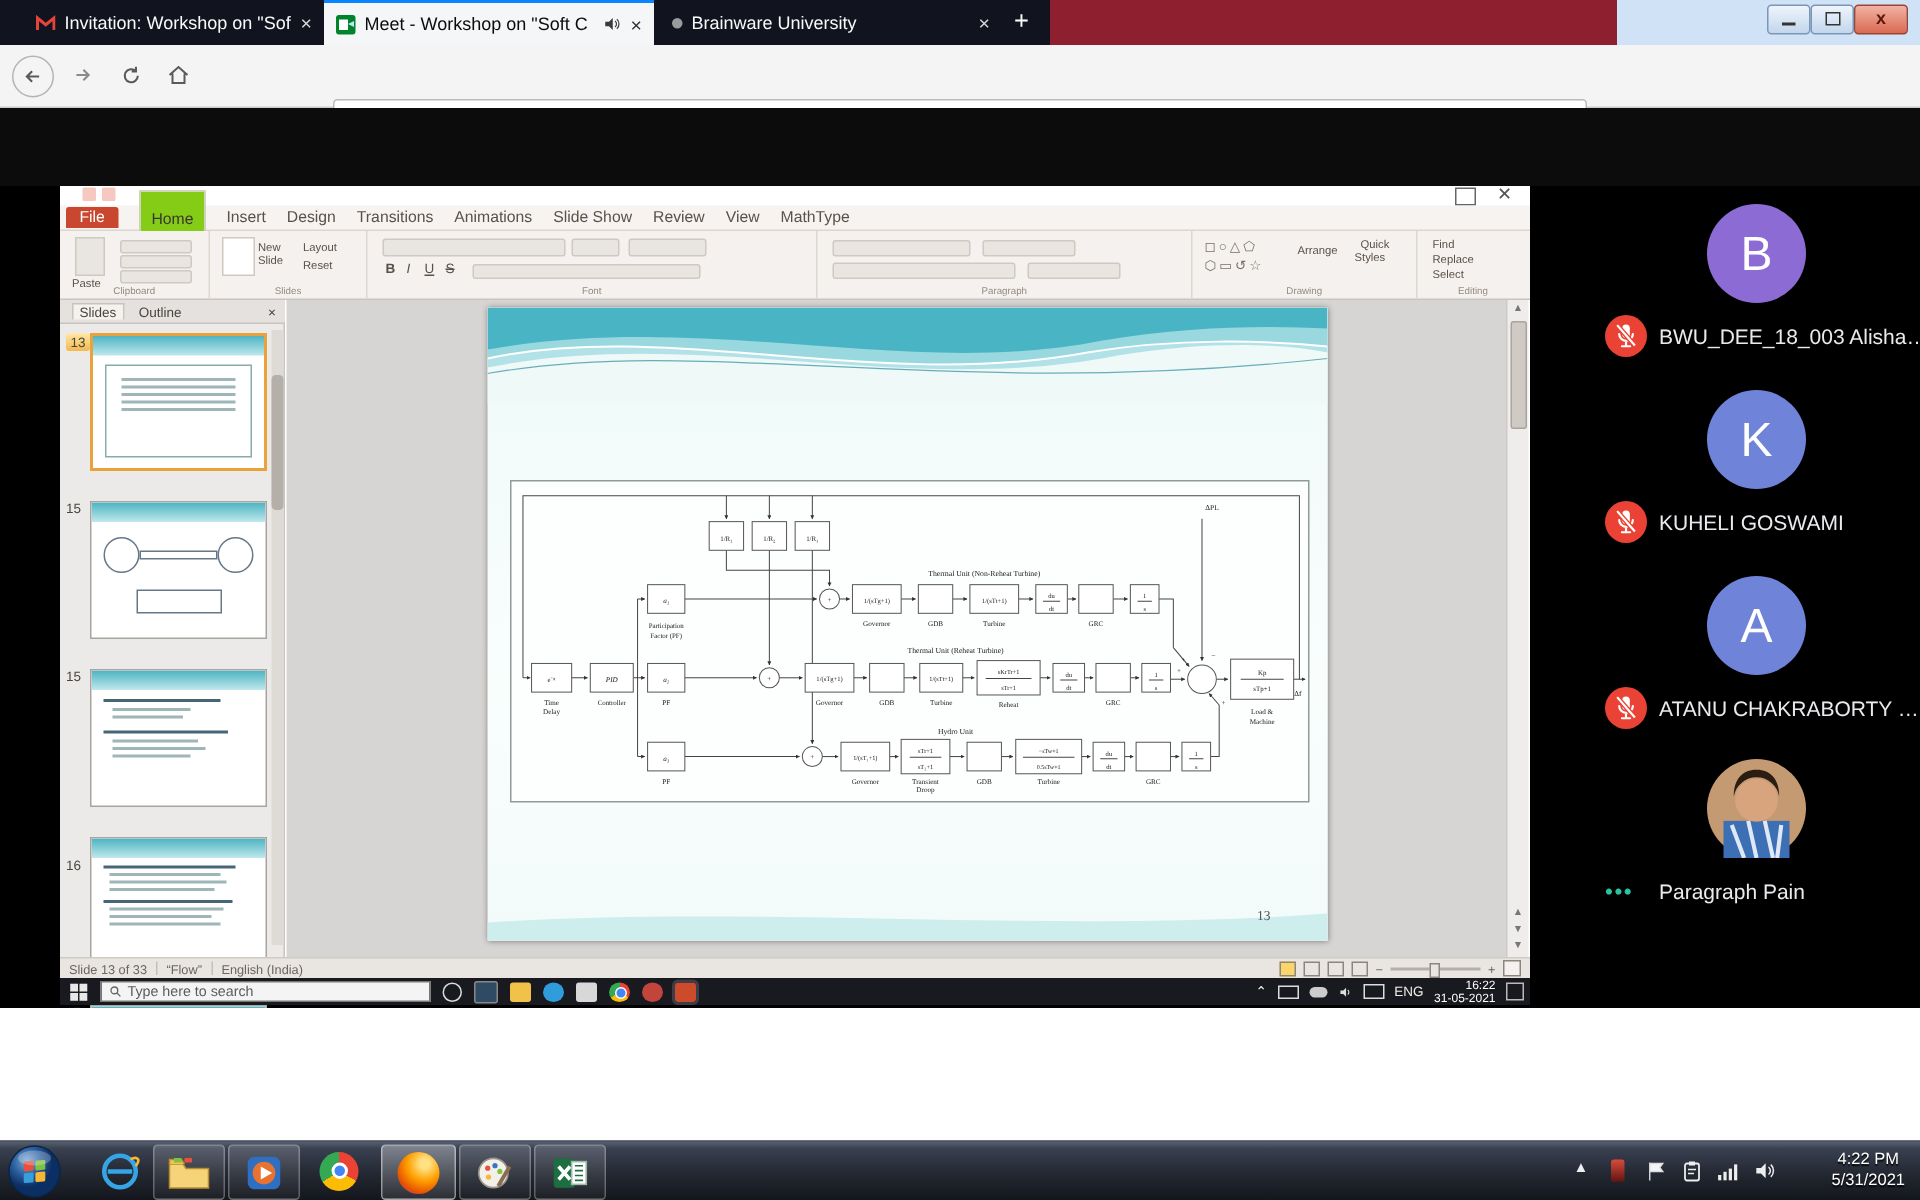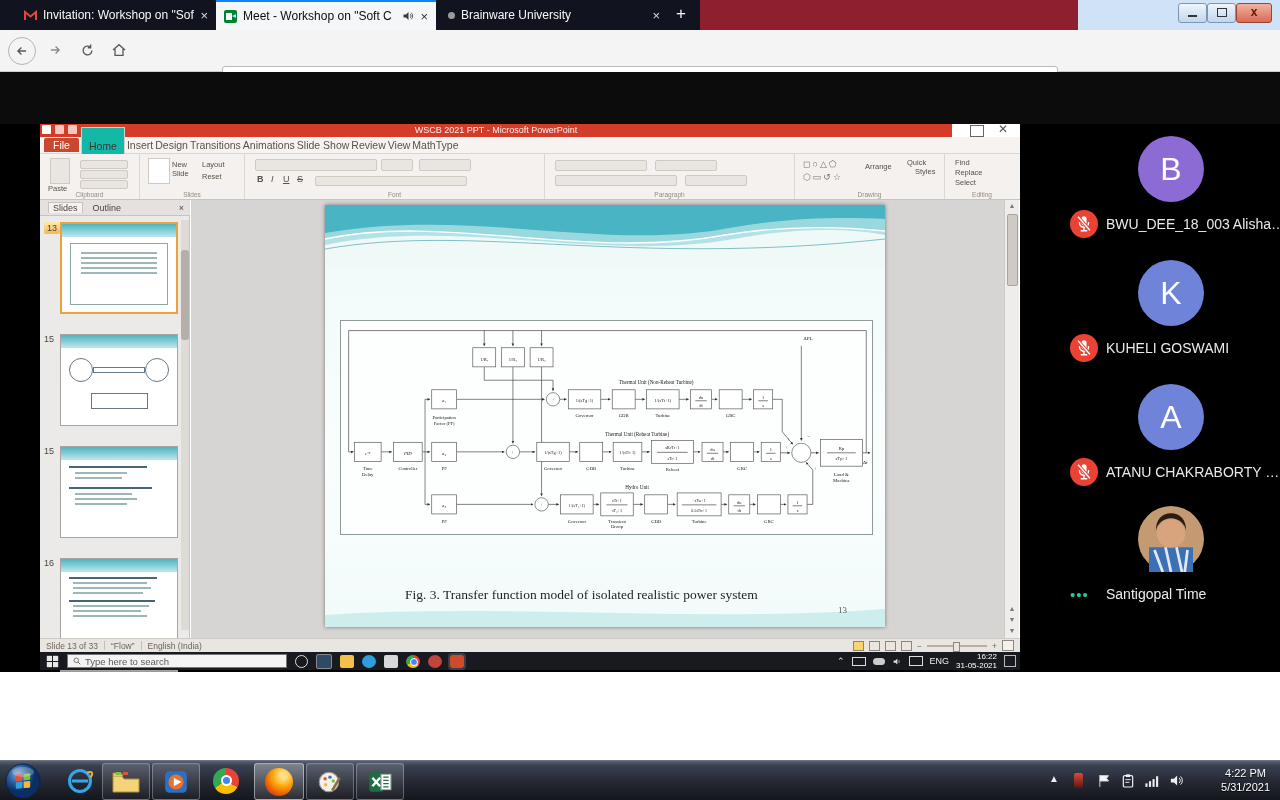--- a/index.html
+++ b/index.html
@@ -26,23 +26,23 @@
   #pip{left:688px;top:72px;width:170px;height:52px;background:#000}
   .avc{border-radius:50%;color:#fff;display:flex;align-items:center;justify-content:center}
   #hwhite{left:858px;top:72px;width:422px;height:52px;background:#fff;border-bottom:1px solid #e3e3e3;box-sizing:border-box}
   .hic{position:absolute;top:86px;width:26px;height:26px}
   .cnt{position:absolute;font-size:11px;color:#5f6368}
   
   #stage{left:0;top:124px;width:1280px;height:548px;background:#000}
   #ppt{left:40px;top:0;width:980px;height:546px;background:#fff;font-family:"Liberation Sans",sans-serif}
   #ptitle{left:0;top:0;width:912px;height:13px;background:#d43b28}
   #ptitletxt{width:100%;text-align:center;font-size:9px;color:rgba(255,255,255,.92);filter:blur(.6px);line-height:13px;white-space:nowrap;overflow:hidden}
-  #pmenu{left:0;top:13px;width:980px;height:17px;background:#f7f3f0;border-bottom:1px solid #ddd6d0;box-sizing:border-box;display:flex;align-items:center;gap:2px;padding-left:4px;font-size:10.5px;color:#5a5148}
+  #pmenu{left:0;top:13px;width:980px;height:17px;background:#f7f3f0;border-bottom:1px solid #ddd6d0;box-sizing:border-box;display:flex;align-items:center;gap:14px;padding-left:4px;font-size:10.5px;color:#5a5148}
   .ftab{background:#c9472f;color:#fff;padding:1px 9px;border-radius:2px 2px 0 0}
-  .mtab.on{background:#14b8a6;border:1px solid #d6d0ca;border-bottom:none;padding:12px 7px;color:#3b3630}
+  .mtab.on{background:#84cc16;border:1px solid #d6d0ca;border-bottom:none;padding:12px 7px;color:#3b3630}
   #ribbon{left:0;top:30px;width:980px;height:46px;background:#f4f1ee;border-bottom:1px solid #c9c4bf;box-sizing:border-box;font-size:8px;color:#6b655d}
   .rgrp{position:absolute;top:0;height:45px;border-right:1px solid #ddd7d1;box-sizing:border-box}
   .rlbl{position:absolute;bottom:1px;width:100%;text-align:center;font-size:6.5px;color:#938c80}
   .chip{background:#e9e5e0;border:1px solid #cfc9c2;border-radius:2px;display:inline-block}
   .btxt{font-size:7.5px;color:#5a5148}
   
   #thumbs{left:0;top:76px;width:150px;height:438px;background:#eceae8;border-right:1px solid #c8c3bd;box-sizing:border-box}
   .tnum{position:absolute;left:4px;font-size:9px;color:#4a453f}
   .thumb{position:absolute;left:20px;width:118px;background:#fff;border:1px solid #a9a49d;box-sizing:border-box;overflow:hidden}
   .thumb .band{height:13px;background:linear-gradient(180deg,#4db4c2,#bfe8ec)}
@@ -265,23 +265,20 @@
       <div class="avc a" style="left:366px;top:9px;width:34px;height:34px;background:#7e57c2;font-size:17px">A</div>
       <svg class="a" style="left:396px;top:31px;border-radius:50%;background:#ea4335" width="19" height="19" viewBox="0 0 24 24">
           <use href="#micoff" transform="scale(0.8) translate(3,3)"></use>
         </svg>
     </div>
   </div>
 
   <div class="a" id="stage">
 
     <div class="a" id="ppt">
-      <div class="a" id="ptitle">
-        <div id="ptitletxt">WSCB 2021 PPT - Microsoft PowerPoint</div>
-      </div>
       <div class="a" style="left:2px;top:1px;width:60px;height:11px;display:flex;gap:4px">
         <span style="width:9px;height:9px;background:#fff;border-radius:1px"></span>
         <span style="width:9px;height:9px;background:#f6c8c0;border-radius:1px"></span>
         <span style="width:9px;height:9px;background:#f6c8c0;border-radius:1px"></span>
       </div>
       <div class="a" style="left:930px;top:1px;width:12px;height:10px;border:1.5px solid #666"></div>
       <div class="a" style="left:958px;top:-2px;font-size:12px;color:#555">✕</div>
 
       <div class="a" id="pmenu">
         <span class="ftab">File</span>
@@ -329,21 +326,21 @@
           <div class="a chip" style="left:110px;top:6px;width:60px;height:9px"></div>
           <div class="a chip" style="left:10px;top:21px;width:120px;height:9px"></div>
           <div class="a chip" style="left:140px;top:21px;width:60px;height:9px"></div>
           <div class="rlbl">Paragraph</div>
         </div>
         <div class="rgrp" style="left:755px;width:150px">
           <div class="a" style="left:8px;top:5px;font-size:9px;color:#7a7268;letter-spacing:2px">◻○△⬠</div>
           <div class="a" style="left:8px;top:18px;font-size:9px;color:#7a7268;letter-spacing:2px">⬡▭↺☆</div>
           <div class="a btxt" style="left:70px;top:8px">Arrange</div>
           <div class="a btxt" style="left:112px;top:4px">Quick</div>
-          <div class="a btxt" style="left:120px;top:13px">Styles</div>
+          <div class="a btxt" style="left:108px;top:13px">Styles</div>
           <div class="rlbl">Drawing</div>
         </div>
         <div class="rgrp" style="left:905px;width:74px;border-right:none">
           <div class="a btxt" style="left:10px;top:4px">Find</div>
           <div class="a btxt" style="left:10px;top:14px">Replace</div>
           <div class="a btxt" style="left:10px;top:24px">Select</div>
           <div class="rlbl">Editing</div>
         </div>
       </div>
 
@@ -378,21 +375,21 @@
         <div class="thumb" style="top:246px;height:92px">
           <div class="band"></div>
           <div class="tl" style="margin:6px 30px 0 8px;background:#467"></div>
           <div class="tl" style="margin:4px 50px 0 14px"></div>
             <div class="tl" style="margin:3px 55px 0 14px"></div>
           <div class="tl" style="margin:8px 25px 0 8px;background:#467"></div>
           <div class="tl" style="margin:4px 45px 0 14px"></div>
             <div class="tl" style="margin:3px 40px 0 14px"></div>
             <div class="tl" style="margin:3px 50px 0 14px"></div>
         </div>
-        <span class="tnum" style="top:358px">16</span>
+        <span class="tnum" style="top:372px">16</span>
         <div class="thumb" style="top:358px;height:92px">
           <div class="band"></div>
           <div class="tl" style="margin:5px 20px 0 8px;background:#467"></div>
           <div class="tl" style="margin:3px 30px 0 12px"></div>
             <div class="tl" style="margin:3px 26px 0 12px"></div>
             <div class="tl" style="margin:3px 34px 0 12px"></div>
           <div class="tl" style="margin:6px 22px 0 8px;background:#467"></div>
           <div class="tl" style="margin:3px 28px 0 12px"></div>
             <div class="tl" style="margin:3px 36px 0 12px"></div>
             <div class="tl" style="margin:3px 30px 0 12px"></div>
@@ -576,21 +573,20 @@
                 <text x="180" y="135" font-size="5">+</text>
                 <text x="210" y="190" font-size="5">+</text>
                 <text x="490" y="119" font-size="5.4">−</text>
                 <text x="469" y="122" font-size="5">+</text>
                 <text x="466" y="130" font-size="5">+</text>
                 <text x="497" y="152" font-size="5">+</text>
               </g>
             </svg>
           </div>
 
-          <div class="a" id="caption">Fig. 3. Transfer function model of isolated realistic power system</div>
           <div class="a" id="pgnum">13</div>
         </div>
       </div>
 
       <div class="a" id="vscroll">
         <div style="text-align:center;font-size:7px;color:#777;line-height:12px">▲</div>
         <div style="width:9px;height:70px;background:#cfcac4;border:1px solid #aaa49d;margin:2px auto;border-radius:2px"></div>
         <div class="a" style="left:0;bottom:2px;width:100%;text-align:center;font-size:7px;color:#777;line-height:11px">▲<br>▼<br>▼</div>
       </div>
 
@@ -675,21 +671,21 @@
       <svg class="pbadge a" style="top:74px" width="28" height="28" viewBox="0 0 24 24">
           <use href="#micoff" transform="scale(0.78) translate(3.4,3.4)"></use>
         </svg>
       <div class="pname" style="top:80px">ATANU CHAKRABORTY …</div>
     </div>
     <div class="prow" style="top:382px;height:120px">
       <svg class="a" style="left:74px;top:0" width="66" height="66" viewBox="0 0 24 24">
           <use href="#personphoto"></use>
         </svg>
       <div class="a" style="left:6px;top:80px;color:#26c6a4;font-size:15px;letter-spacing:1px">•••</div>
-      <div class="pname" style="top:80px">Santigopal Time</div>
+      <div class="pname" style="top:80px">Paragraph Pain</div>
     </div>
   </div>
 
   <div class="a" id="mbot">
     
     
     
     
     
     

